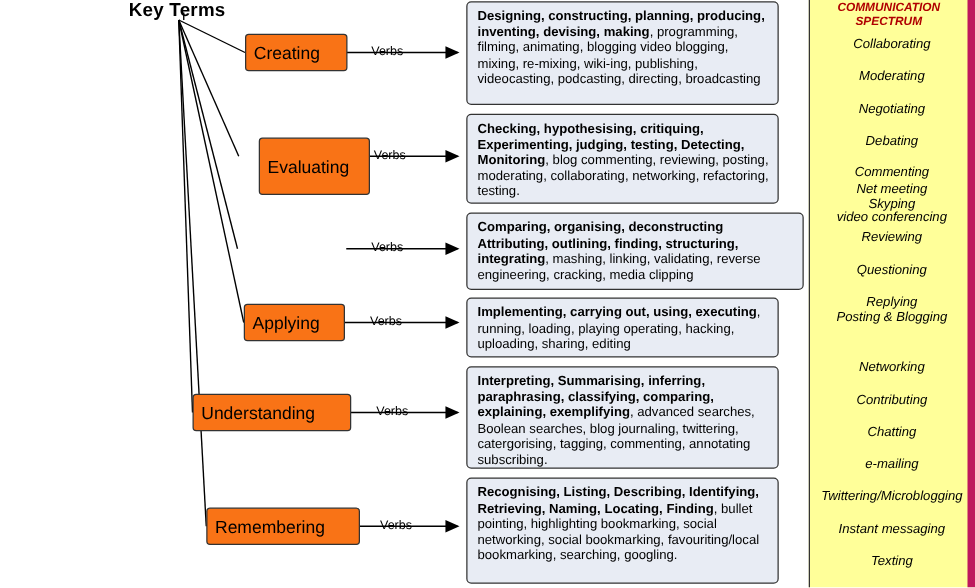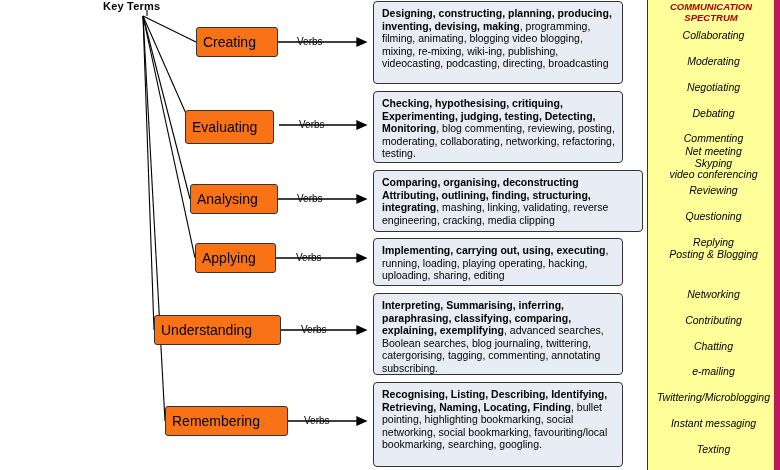--- a/index.html
+++ b/index.html
@@ -18,21 +18,21 @@
     position: relative;
     width: 780px;
     height: 470px;
   }
 
   
   .key-terms {
     position: absolute;
     left: 103px;
     top: 0px;
-    font-size: 11px;
+    font-size: 15px;
     font-weight: bold;
     color: #000;
     letter-spacing: 0.2px;
   }
 
   
   #connectors {
     position: absolute;
     left: 0; top: 0;
     width: 780px; height: 470px;
@@ -140,25 +140,22 @@
       <line x1="280" y1="330" x2="366" y2="330"></line>
       <polygon points="366,330 357,326 357,334"></polygon>
       <line x1="287" y1="421" x2="366" y2="421"></line>
       <polygon points="366,421 357,417 357,425"></polygon>
     </g>
   </svg>
 
   <div class="level-box" style="left:196px; top:27px; width:82px; height:30px;">
     <span>Creating</span>
   </div>
-  <div class="level-box" style="left:185px; top:110px; width:89px; height:34px;">
+  <div class="level-box" style="left:207px; top:110px; width:89px; height:46px;">
     <span>Evaluating</span>
-  </div>
-  <div class="level-box" style="left:190px; top:184px; width:88px; height:30px;">
-    <span>Analysing</span>
   </div>
   <div class="level-box" style="left:195px; top:243px; width:81px; height:30px;">
     <span>Applying</span>
   </div>
   <div class="level-box" style="left:165px; top:406px; width:123px; height:30px;">
     <span>Remembering</span>
   </div>
   <div class="level-box" style="left:154px; top:315px; width:127px; height:30px;">
     <span>Understanding</span>
   </div>

